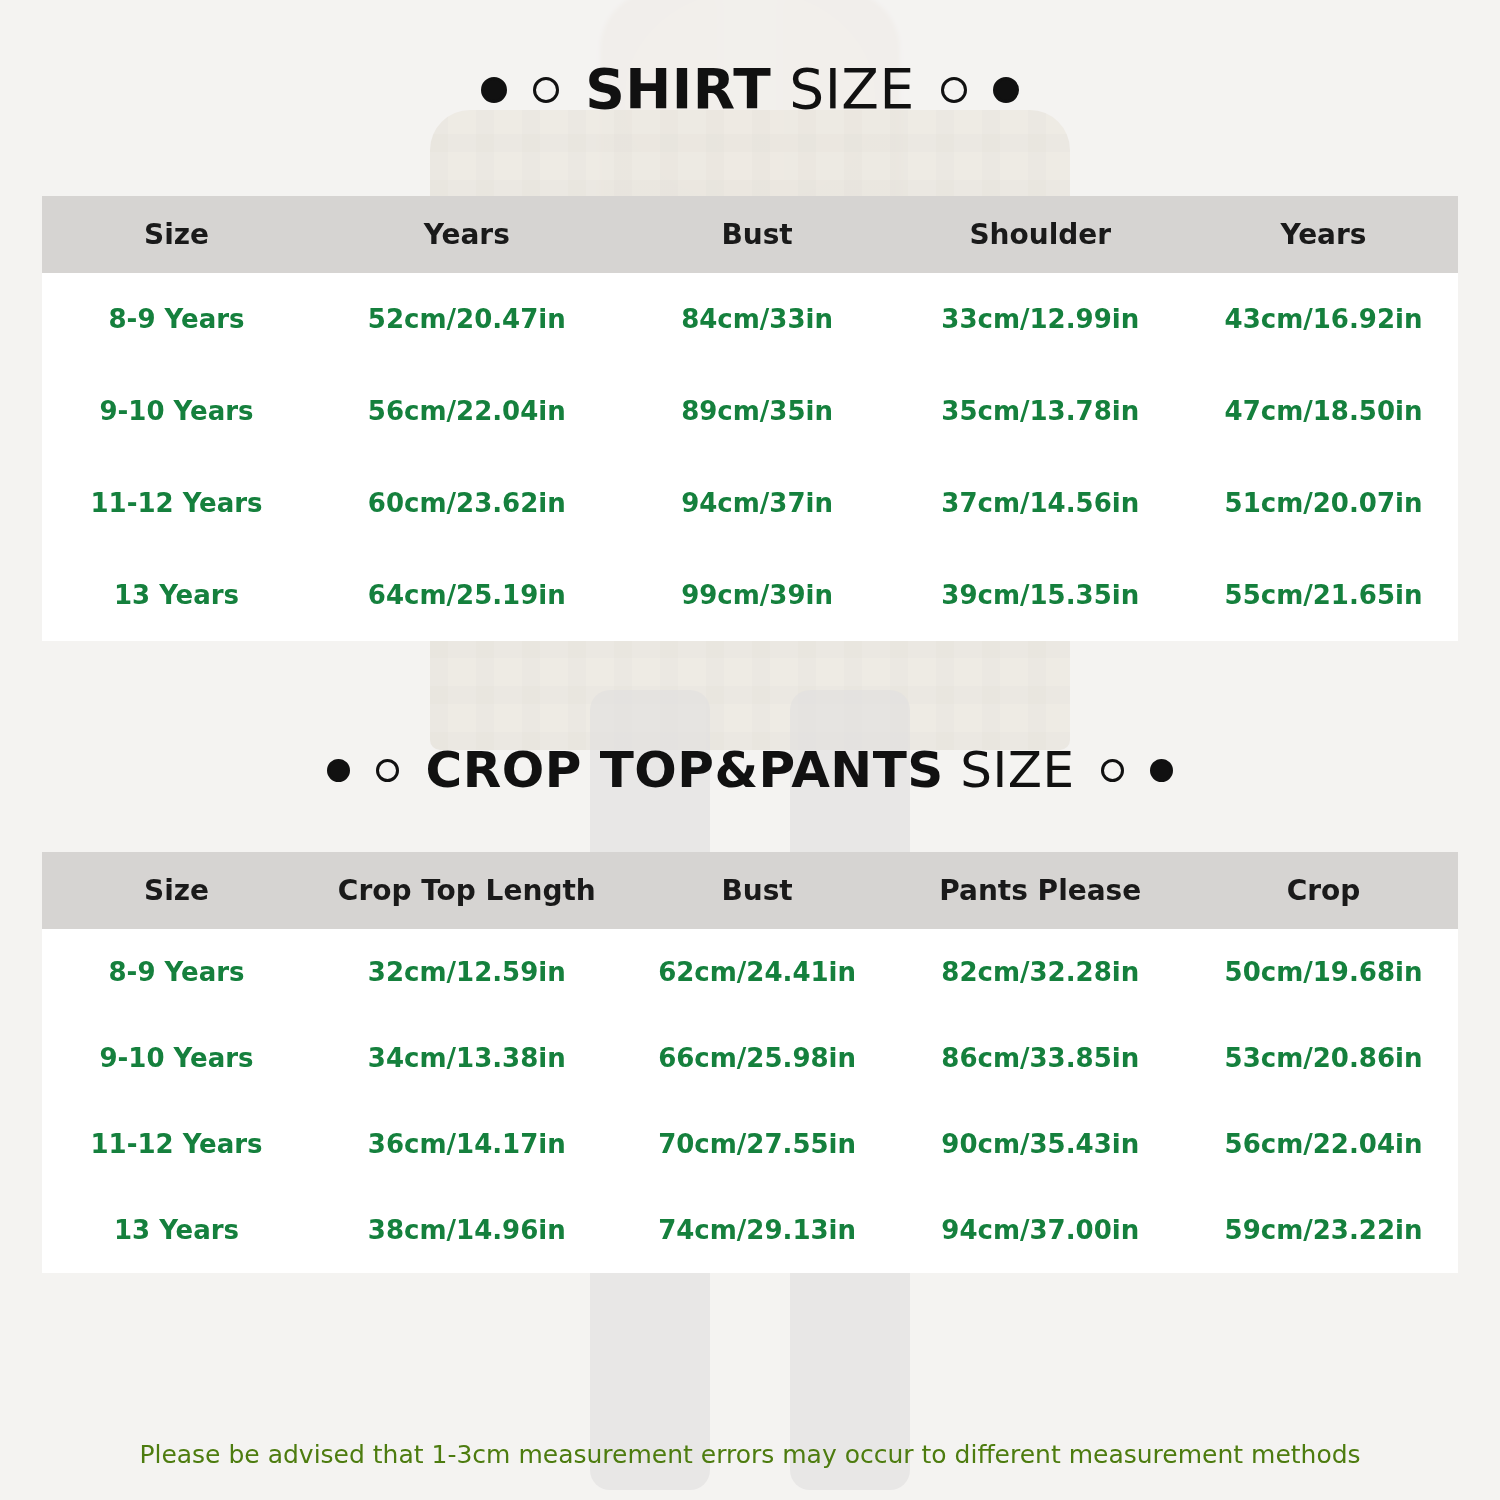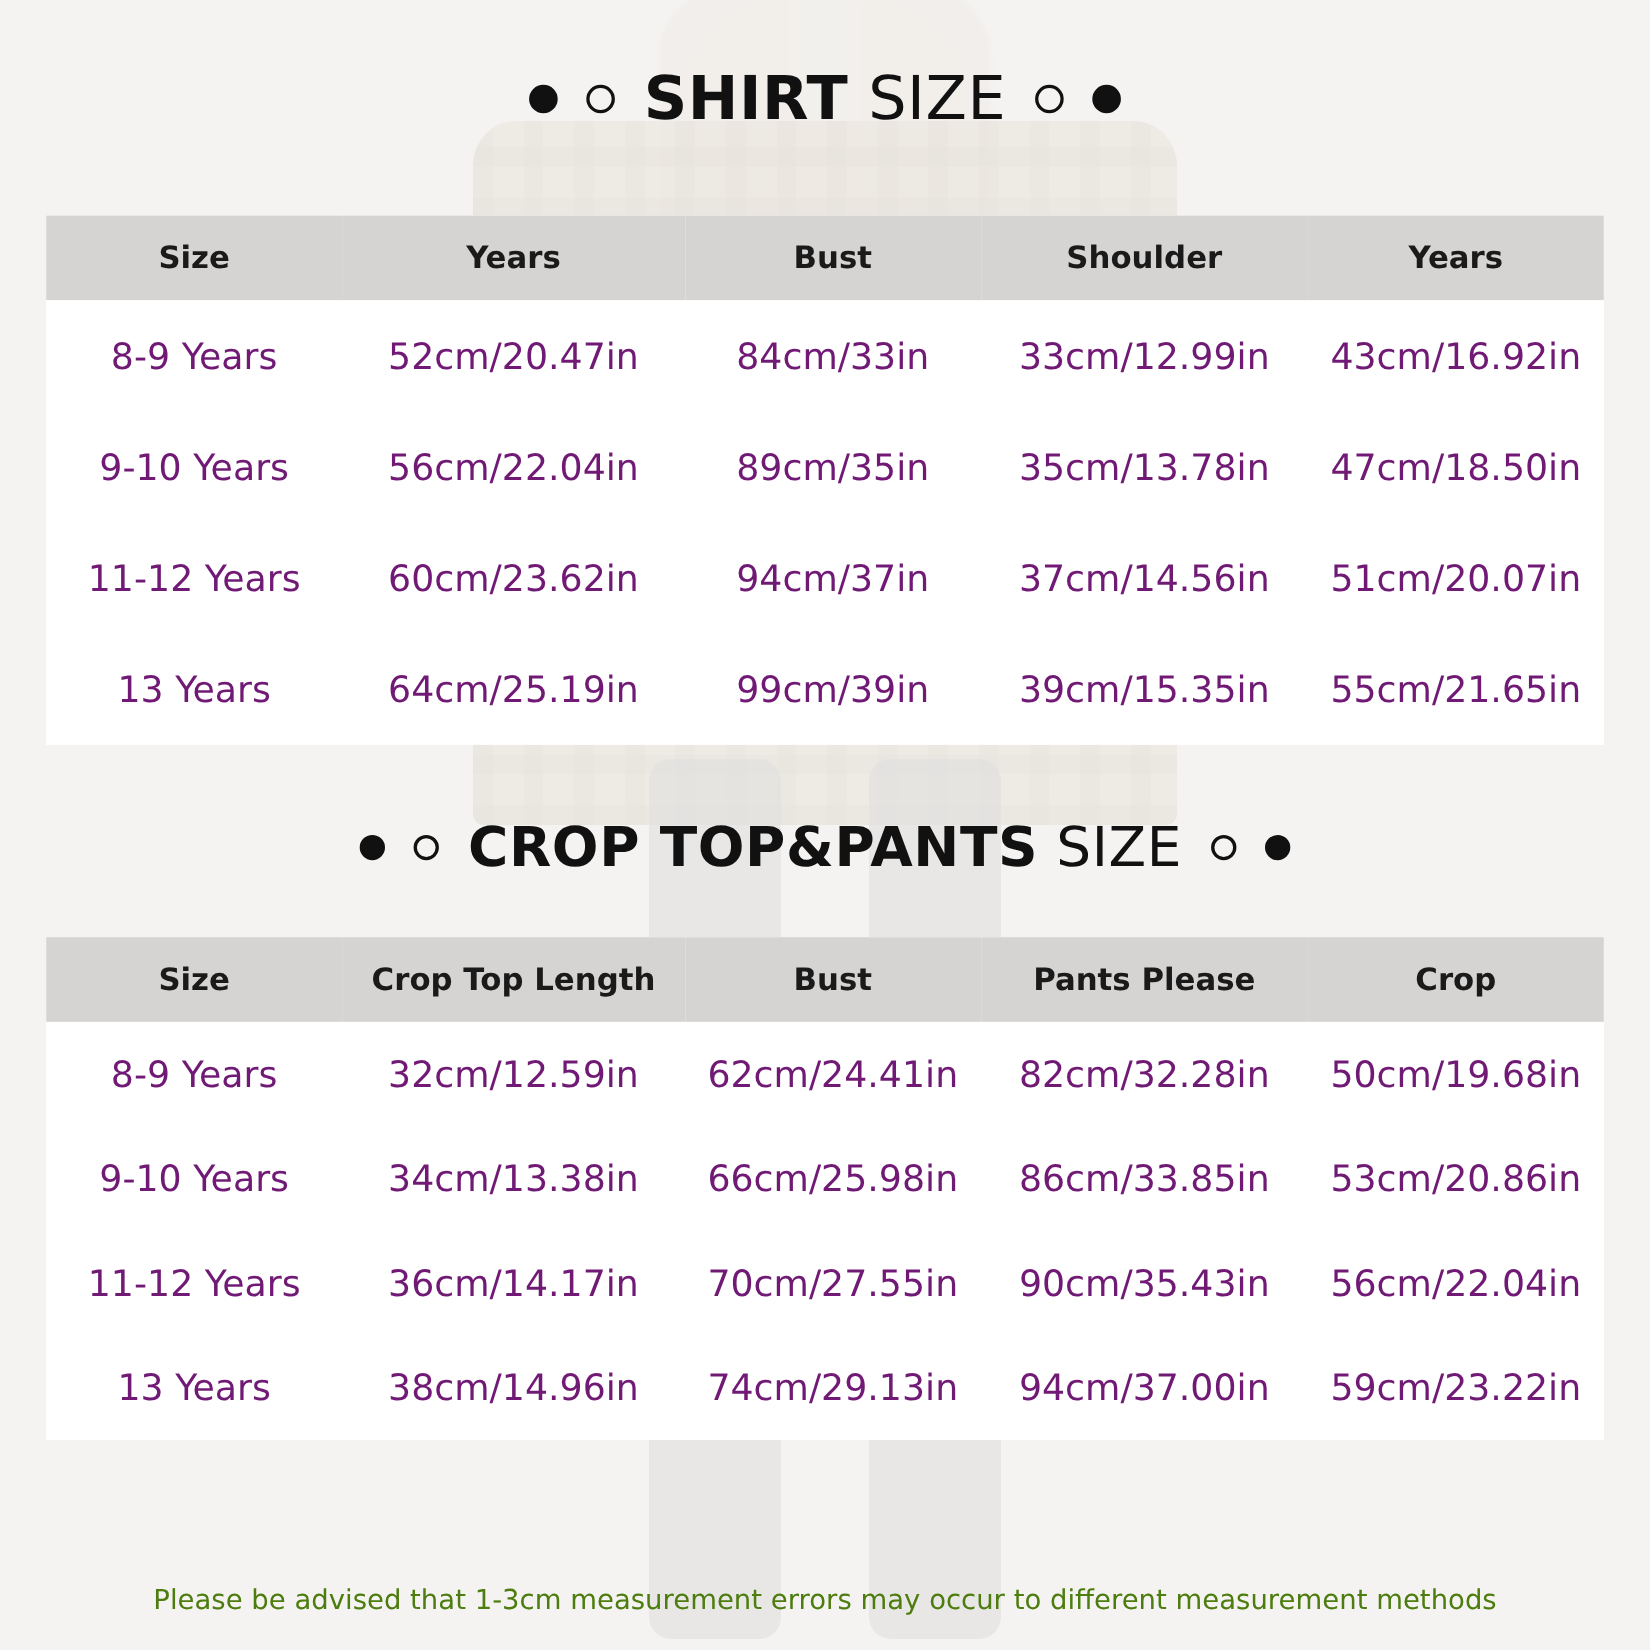--- a/index.html
+++ b/index.html
@@ -156,23 +156,23 @@
   }
   thead th {
     background: #d6d4d2;
     color: #1a1a1a;
     font-size: 28px;
     font-weight: 800;
     padding: 22px 4px;
     text-align: center;
   }
   tbody td {
-    font-size: 33px;
-    color: #701a75;
-    font-weight: 400;
+    font-size: 26px;
+    color: #15803d;
+    font-weight: 700;
     text-align: center;
     padding: 31px 4px;
     background: #ffffff;
   }
   .table-wrap.shirt tbody td { padding: 31px 4px; }
   .table-wrap.crop tbody td { padding: 28px 4px; }
 
   col.c-size { width: 19%; }
   col.c-2 { width: 22%; }
   col.c-3 { width: 19%; }

